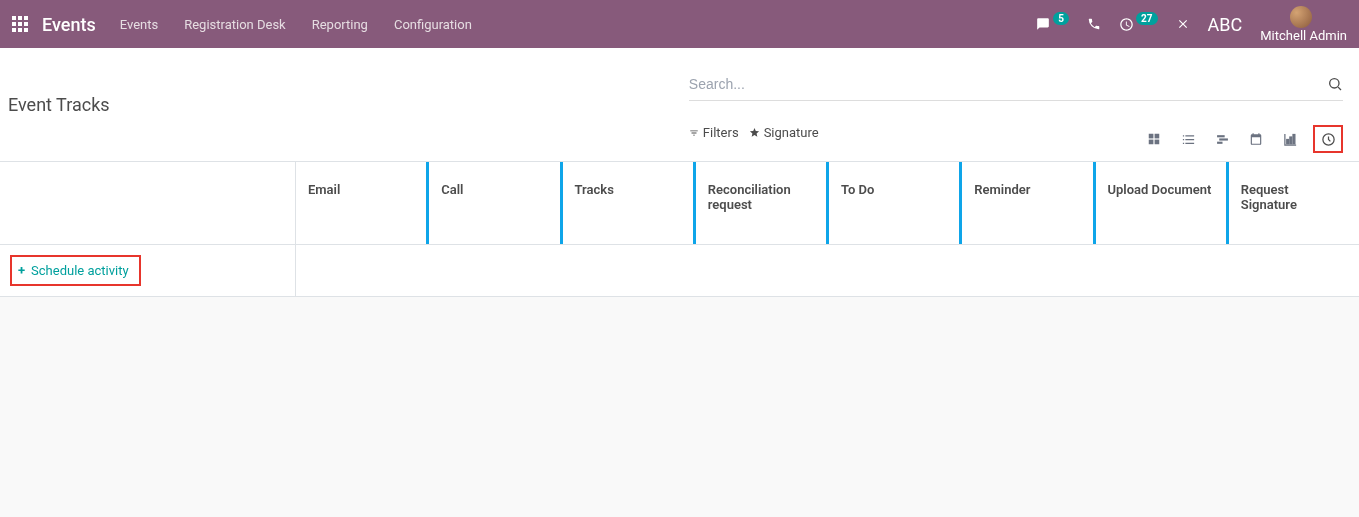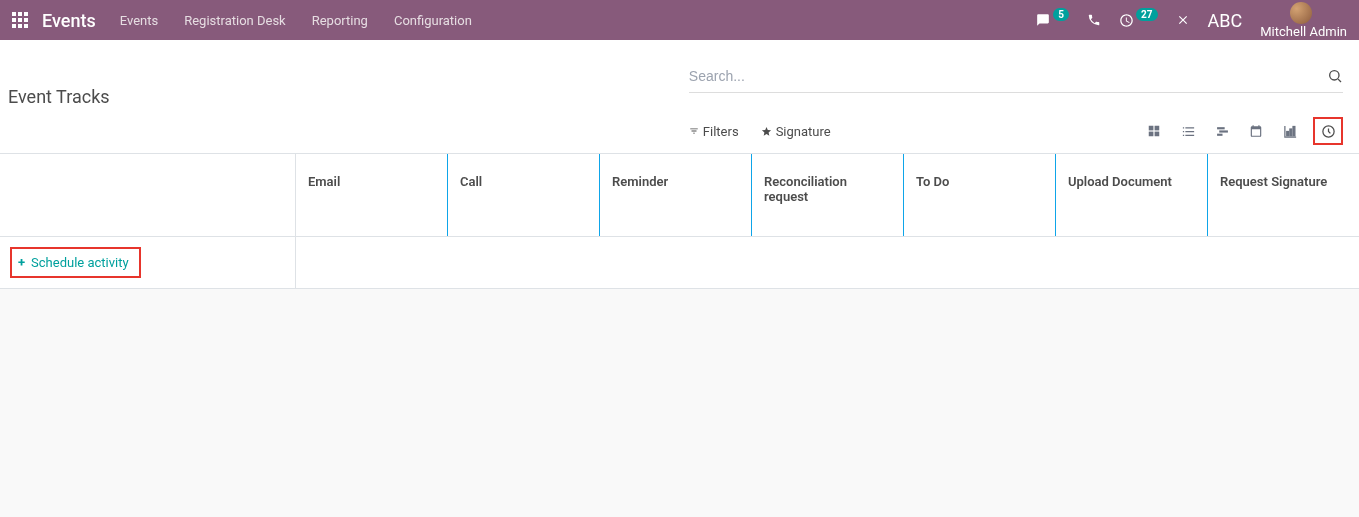--- a/index.html
+++ b/index.html
@@ -1,18 +1,18 @@
 <!DOCTYPE html>
 <html><head>
 <meta charset="utf-8">
 <style>
   * { box-sizing: border-box; margin: 0; padding: 0; }
   body { font-family: -apple-system, BlinkMacSystemFont, "Segoe UI", Roboto, "Helvetica Neue", Arial, sans-serif; font-size: 13px; color: #374151; background: #f9f9f9; }
   
-  .navbar { background: #875a7b; color: #fff; display: flex; align-items: center; height: 40px; padding: 0 12px; }
+  .navbar { background: #875a7b; color: #fff; display: flex; align-items: center; height: 48px; padding: 0 12px; }
   .apps-icon { display: grid; grid-template-columns: repeat(3, 4px); grid-template-rows: repeat(3, 4px); gap: 2px; margin-right: 14px; cursor: pointer; }
   .apps-icon span { background: #fff; width: 4px; height: 4px; }
   .brand { font-size: 18px; font-weight: 500; color: #fff; margin-right: 24px; }
   .nav-links { display: flex; gap: 26px; flex: 1; }
   .nav-link { color: #e6dde2; font-size: 13px; cursor: pointer; }
   .nav-right { display: flex; align-items: center; gap: 18px; }
   .nav-icon { color: #fff; position: relative; cursor: pointer; display: flex; align-items: center; }
   .badge { background: #00a09d; color: #fff; font-size: 10px; font-weight: bold; border-radius: 10px; padding: 1px 5px; margin-left: 2px; position: relative; top: -6px; }
   .avatar { width: 22px; height: 22px; border-radius: 50%; background: radial-gradient(circle at 30% 30%, #d4a373, #8b5a3c); display: inline-block; margin-right: 6px; vertical-align: middle; }
   .user-box { display: flex; align-items: center; cursor: pointer; color: #fff; font-size: 13px; flex-direction: column; }
@@ -20,30 +20,30 @@
   .controlbar { background: #fff; padding: 10px 16px 0 8px; }
   .cb-row1 { display: flex; align-items: center; }
   .page-title { font-size: 18px; font-weight: 400; color: #4c4c4c; flex: 1; margin-top: 36px; }
   .search-wrap { flex: 0 0 49%; position: relative; border-bottom: 1px solid #ddd; display: flex; align-items: center; padding-bottom: 4px; }
   .search-input { border: none; outline: none; flex: 1; font-size: 14px; color: #4c1d95; padding: 4px 0; }
   .search-input::placeholder { color: #9ca3af; }
   .search-icon-btn { color: #6b7280; cursor: pointer; }
   
   .cb-row2 { display: flex; margin-top: 10px; padding-bottom: 8px; align-items: center; }
   .cb-left-spacer { flex: 1; }
-  .filter-group { display: flex; gap: 22px; flex: 0 0 49%; align-items: center; }
+  .filter-group { display: flex; gap: 10px; flex: 0 0 49%; align-items: flex-start; }
   .filter-btn { color: #4c4c4c; font-size: 13px; cursor: pointer; display: flex; align-items: center; gap: 4px; }
   .view-switcher { display: flex; gap: 12px; margin-left: auto; align-items: center; }
   .view-btn { color: #6b7280; cursor: pointer; display: flex; align-items: center; justify-content: center; width: 22px; height: 22px; }
   .view-btn.active { border: 2.5px solid #e7352c; padding: 3px; width: 30px; height: 28px; }
   
   .activity-table-wrap { border-top: 1px solid #dee2e6; background: #fff; }
   .activity-header { display: flex; background: #fff; border-bottom: 1px solid #dee2e6; }
   .ah-first { width: 296px; border-right: 1px solid #dee2e6; min-height: 82px; }
-  .ah-col { flex: 1; padding: 20px 12px; font-weight: 600; color: #4c4c4c; font-size: 13px; border-right: 1px solid #0ea5e9; min-height: 82px; display: flex; align-items: flex-start; }
+  .ah-col { flex: 1; padding: 20px 12px; font-weight: 600; color: #4c4c4c; font-size: 13px; border-right: 3px solid #0ea5e9; min-height: 82px; display: flex; align-items: flex-start; }
   .ah-col:last-child { border-right: none; }
   
   .activity-row { display: flex; background: #fff; border-bottom: 1px solid #dee2e6; }
   .ar-first { width: 296px; border-right: 1px solid #dee2e6; padding: 10px 10px; }
   .ar-rest { flex: 1; }
   .schedule-btn { color: #00a09d; font-size: 13px; cursor: pointer; display: inline-flex; align-items: center; gap: 6px; border: 2.5px solid #e7352c; padding: 6px 10px 6px 6px; }
   .plus-icon { color: #00a09d; font-weight: bold; }
   
   svg { display: block; }
 </style>
@@ -171,23 +171,24 @@
       </div>
     </div>
   </div>
 </div>
 
 <div class="activity-table-wrap">
   <div class="activity-header">
     <div class="ah-first"></div>
     <div class="ah-col">Email</div>
     <div class="ah-col">Call</div>
-    <div class="ah-col">Reminder</div>
+    <div class="ah-col">Tracks</div>
     <div class="ah-col">Reconciliation request</div>
     <div class="ah-col">To Do</div>
+    <div class="ah-col">Reminder</div>
     <div class="ah-col">Upload Document</div>
     <div class="ah-col">Request Signature</div>
   </div>
   <div class="activity-row">
     <div class="ar-first">
       <span class="schedule-btn">
         <span class="plus-icon">+</span>
         <span>Schedule activity</span>
       </span>
     </div>

